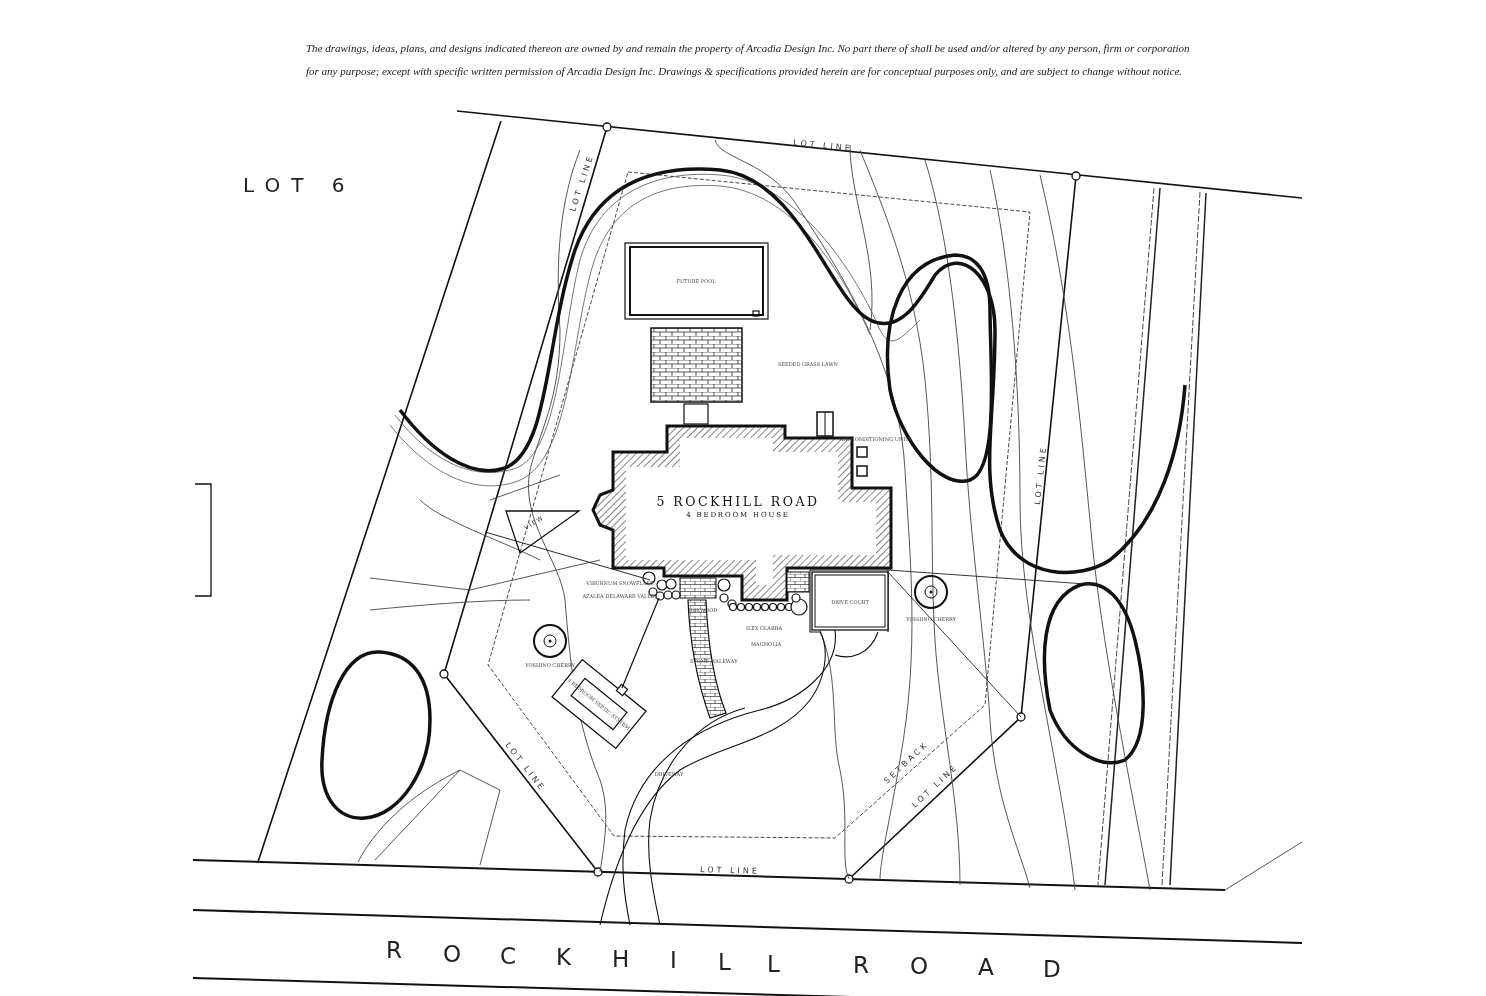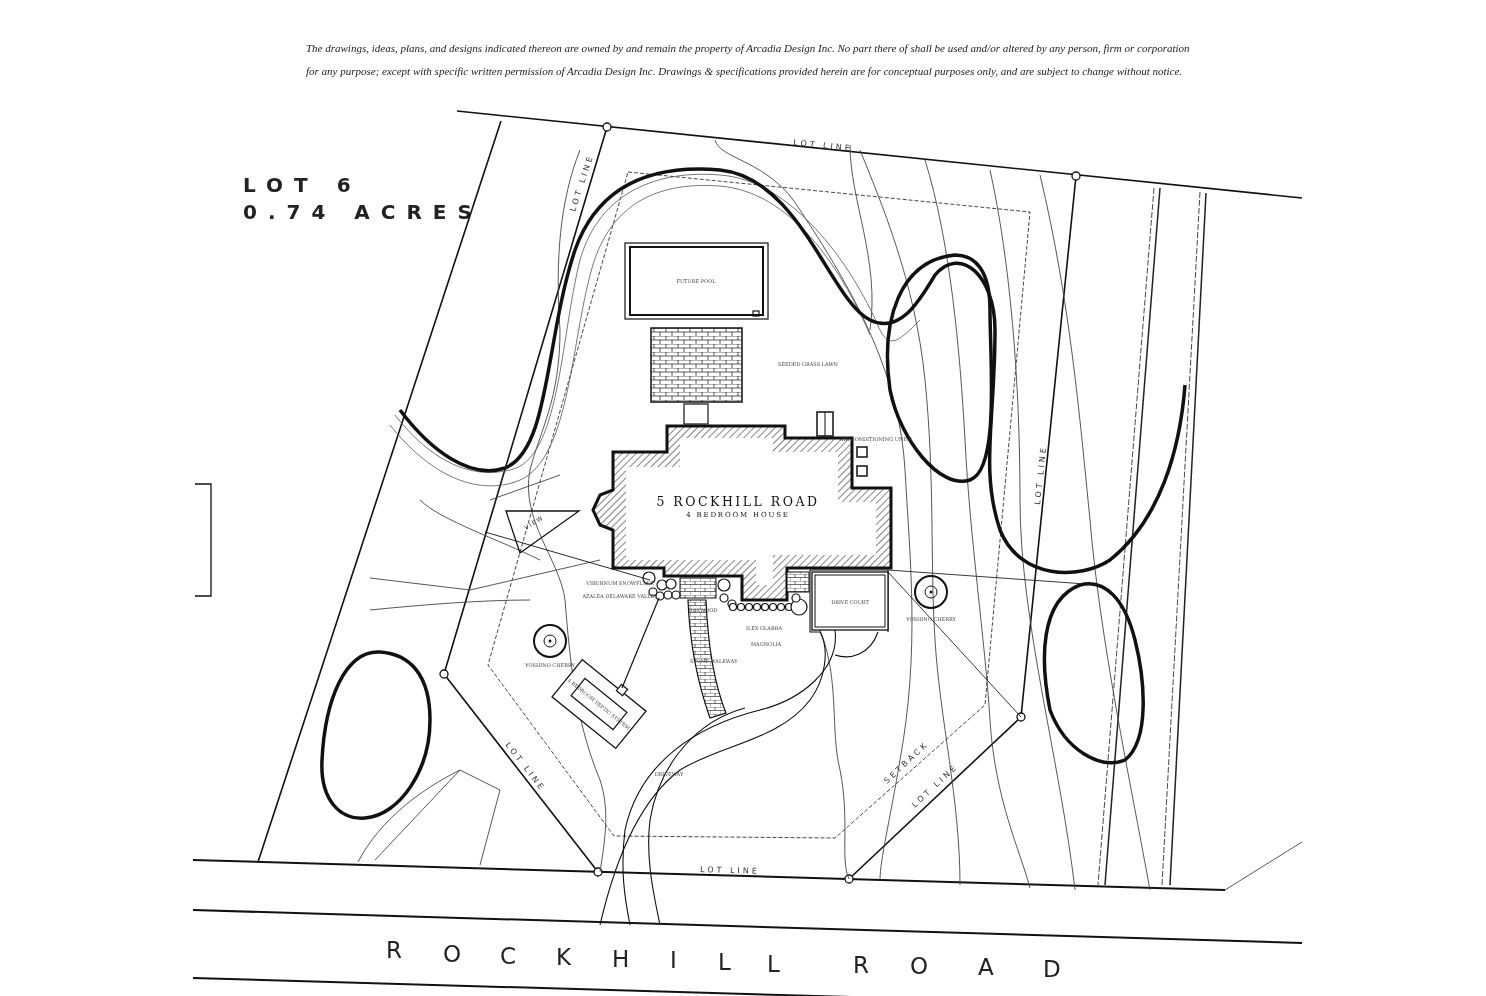--- a/index.html
+++ b/index.html
@@ -1,32 +1,31 @@
 <!DOCTYPE html>
 <html><head>
 <meta charset="utf-8">
 <style>
   html, body { margin: 0; padding: 0; background: #ffffff; }
   body { width: 1486px; height: 996px; position: relative; overflow: hidden; font-family: "DejaVu Serif", serif; color: #111; }
   .disclaimer { position: absolute; left: 306px; top: 37px; width: 890px; font-family: "Liberation Serif", serif; font-style: italic; font-size: 11px; line-height: 22.5px; color: #1a1a1a; }
-  .lot-info { position: absolute; left: 243px; top: 172px; font-family: "DejaVu Sans", sans-serif; font-size: 20px; line-height: 26.5px; letter-spacing: 11px; color: #222; font-weight: 700; }
+  .lot-info { position: absolute; left: 243px; top: 172px; font-family: "DejaVu Sans", sans-serif; font-size: 20px; line-height: 26.5px; letter-spacing: 11px; color: #222; font-weight: 400; text-align: right; }
   .lot-info div { white-space: nowrap; }
   svg { position: absolute; left: 0; top: 0; }
   .road-letter { font-family: "DejaVu Sans", sans-serif; font-size: 23px; fill: #222; }
   .lbl { font-family: "DejaVu Sans", sans-serif; fill: #333; }
   .tiny { font-family: "DejaVu Serif", serif; font-size: 5px; fill: #444; }
 </style>
 </head>
 <body>
 
 <div class="disclaimer">The drawings, ideas, plans, and designs indicated thereon are owned by and remain the property of Arcadia Design Inc. No part there of shall be used and/or altered by any person, firm or corporation for any purpose; except with specific written permission of Arcadia Design Inc. Drawings &amp; specifications provided herein are for conceptual purposes only, and are subject to change without notice.</div>
 
 <div class="lot-info">
   <div>LOT 6</div>
-  <div>0.74 ACRES</div>
 </div>
 
 <svg width="1486" height="996" viewBox="0 0 1486 996">
   <defs>
     <pattern id="hatch" width="5" height="5" patternUnits="userSpaceOnUse" patternTransform="rotate(45)">
       <line x1="0" y1="0" x2="0" y2="5" stroke="#333" stroke-width="1.2"></line>
     </pattern>
     <pattern id="brick" width="12" height="8" patternUnits="userSpaceOnUse">
       <rect width="12" height="8" fill="#fff"></rect>
       <path d="M0 0 H12 M0 4 H12 M6 0 V4 M0 4 V8 M12 4 V8" stroke="#333" stroke-width="0.8" fill="none"></path>

